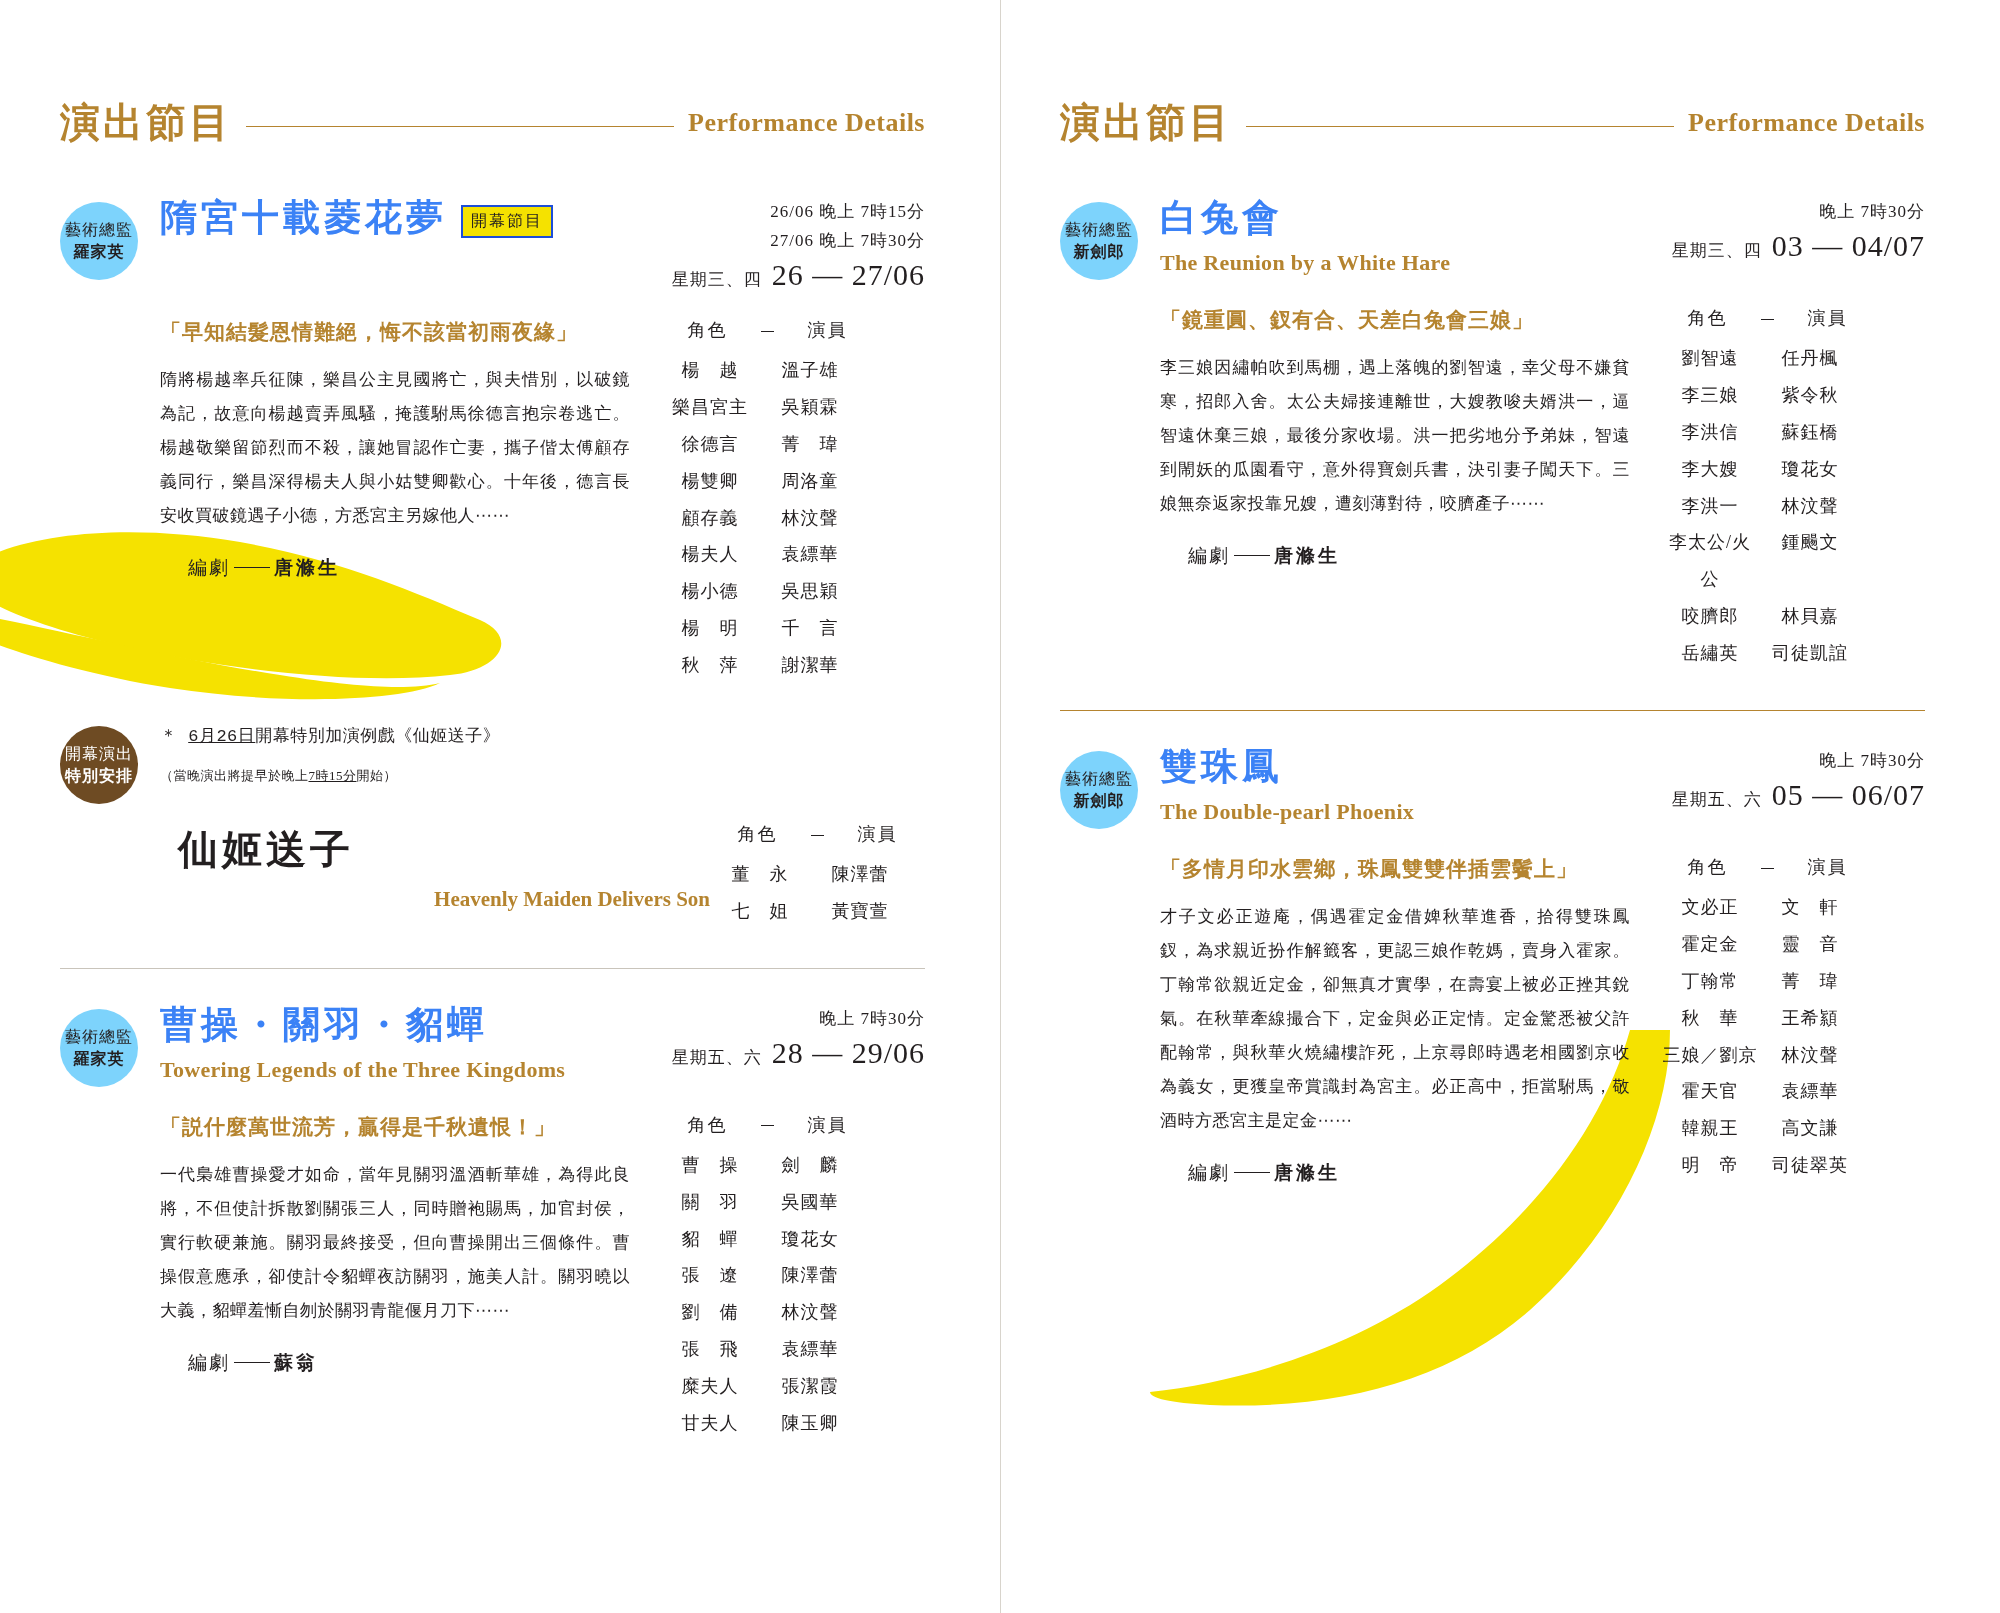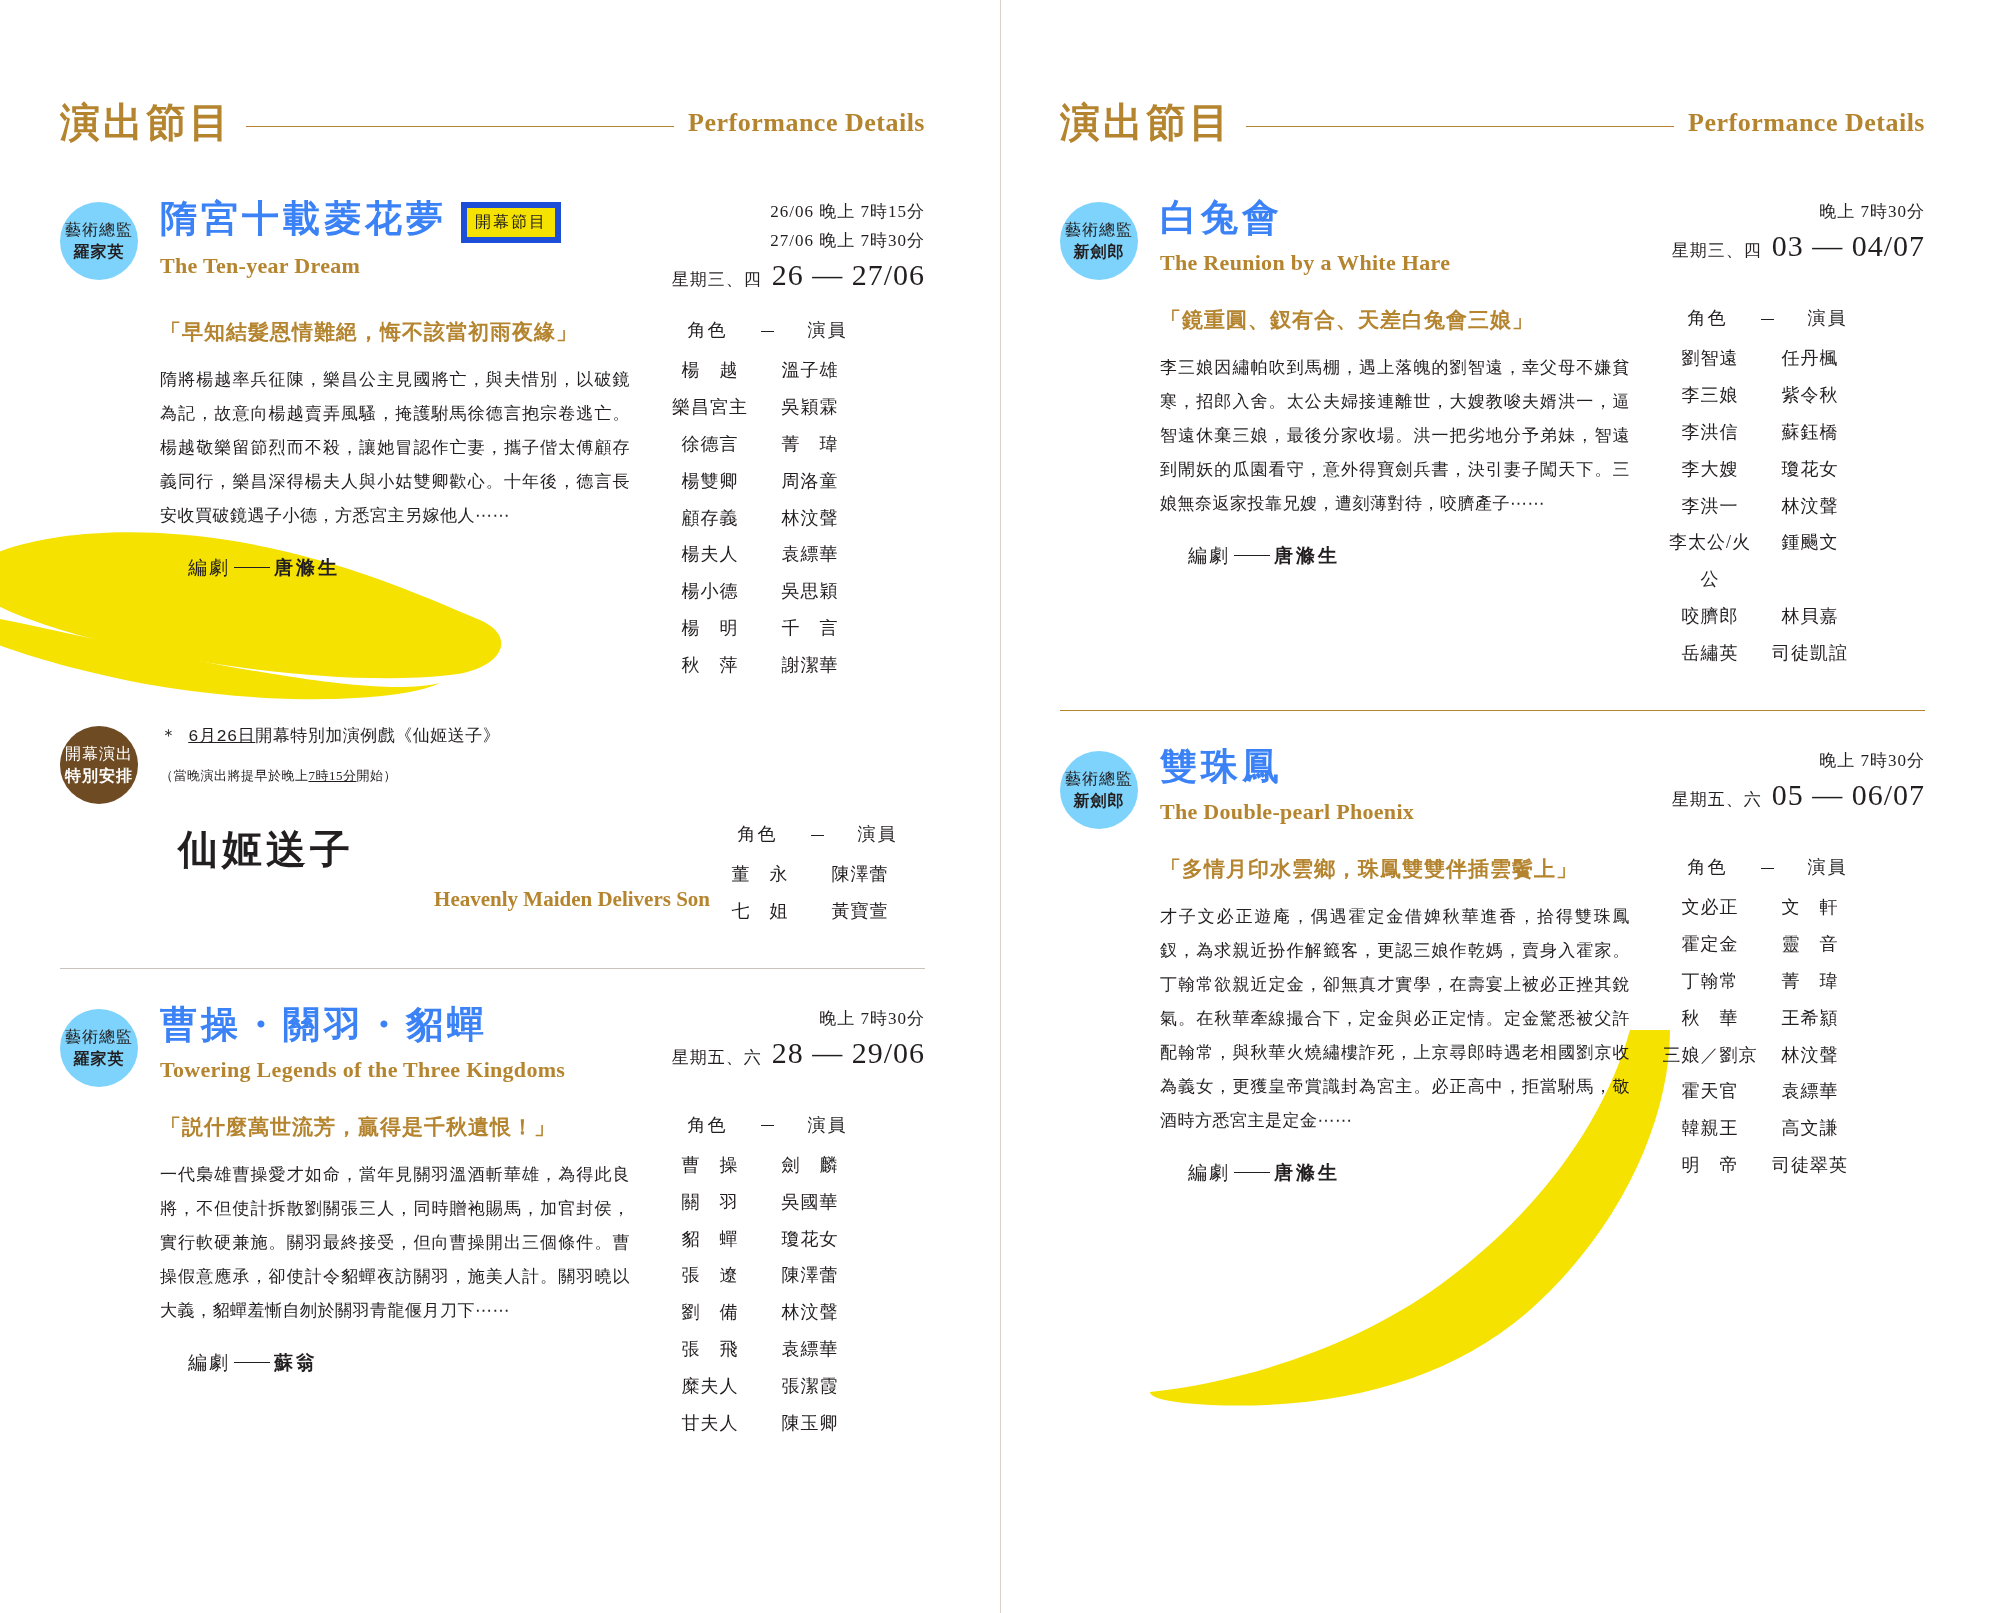--- a/index.html
+++ b/index.html
@@ -130,21 +130,21 @@
   }
   .title-cn {
     font-size: 37px;
     font-weight: bold;
     letter-spacing: 4px;
     color: #3b82f6;
     line-height: 1.2;
   }
   .tag-open {
     background: #f5e200;
-    border: 6px solid #1d4ed8;
+    border: 2px solid #1d4ed8;
     font-size: 16px;
     padding: 4px 8px;
     letter-spacing: 2px;
     color: #231f20;
     white-space: nowrap;
     align-self: center;
     margin-top: 6px;
   }
   .title-en {
     font-size: 22px;
@@ -332,21 +332,20 @@
     <div class="show-top">
       <div class="badge">
         <span class="b1">藝術總監</span>
         <span class="b2">羅家英</span>
       </div>
       <div class="titles">
         <div class="title-row">
           <div class="title-cn">隋宮十載菱花夢</div>
           <div class="tag-open">開幕節目</div>
         </div>
-        <div class="title-en">The Ten-year Dream</div>
       </div>
       <div class="dates">
         <div class="date-line">26/06  晚上  7時15分</div>
         <div class="date-line">27/06  晚上  7時30分</div>
         <div class="date-big-row">
           <span class="date-weekday">星期三、四</span>
           <span class="date-big">26 — 27/06</span>
         </div>
       </div>
     </div>

